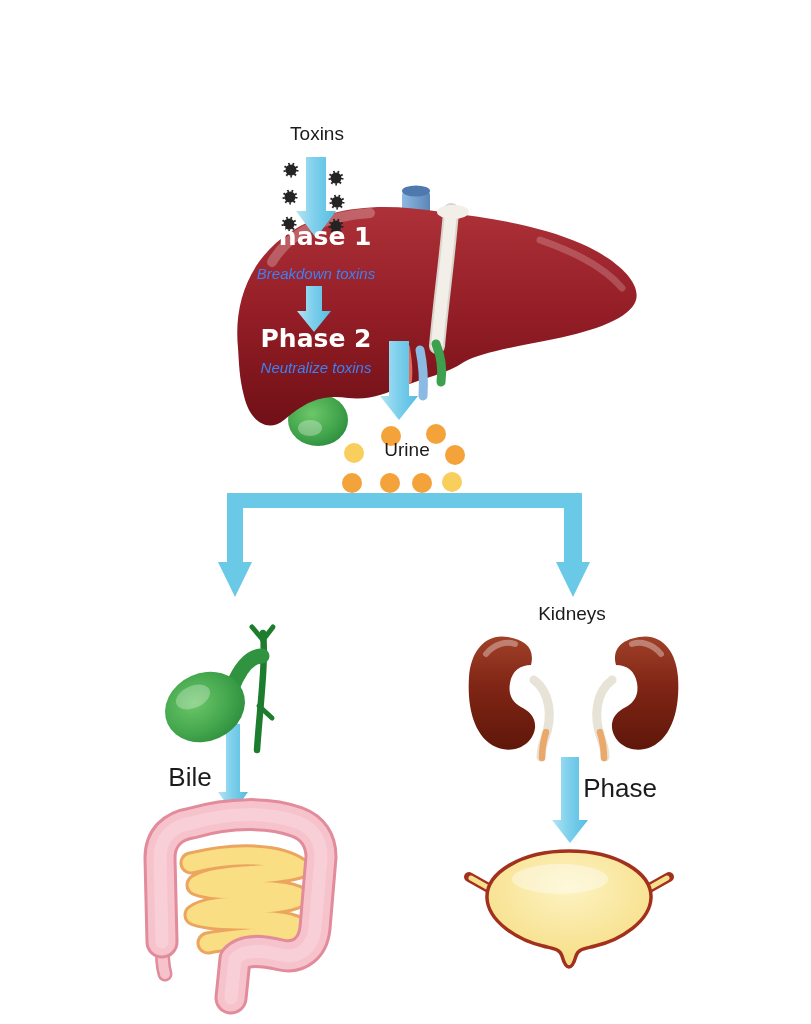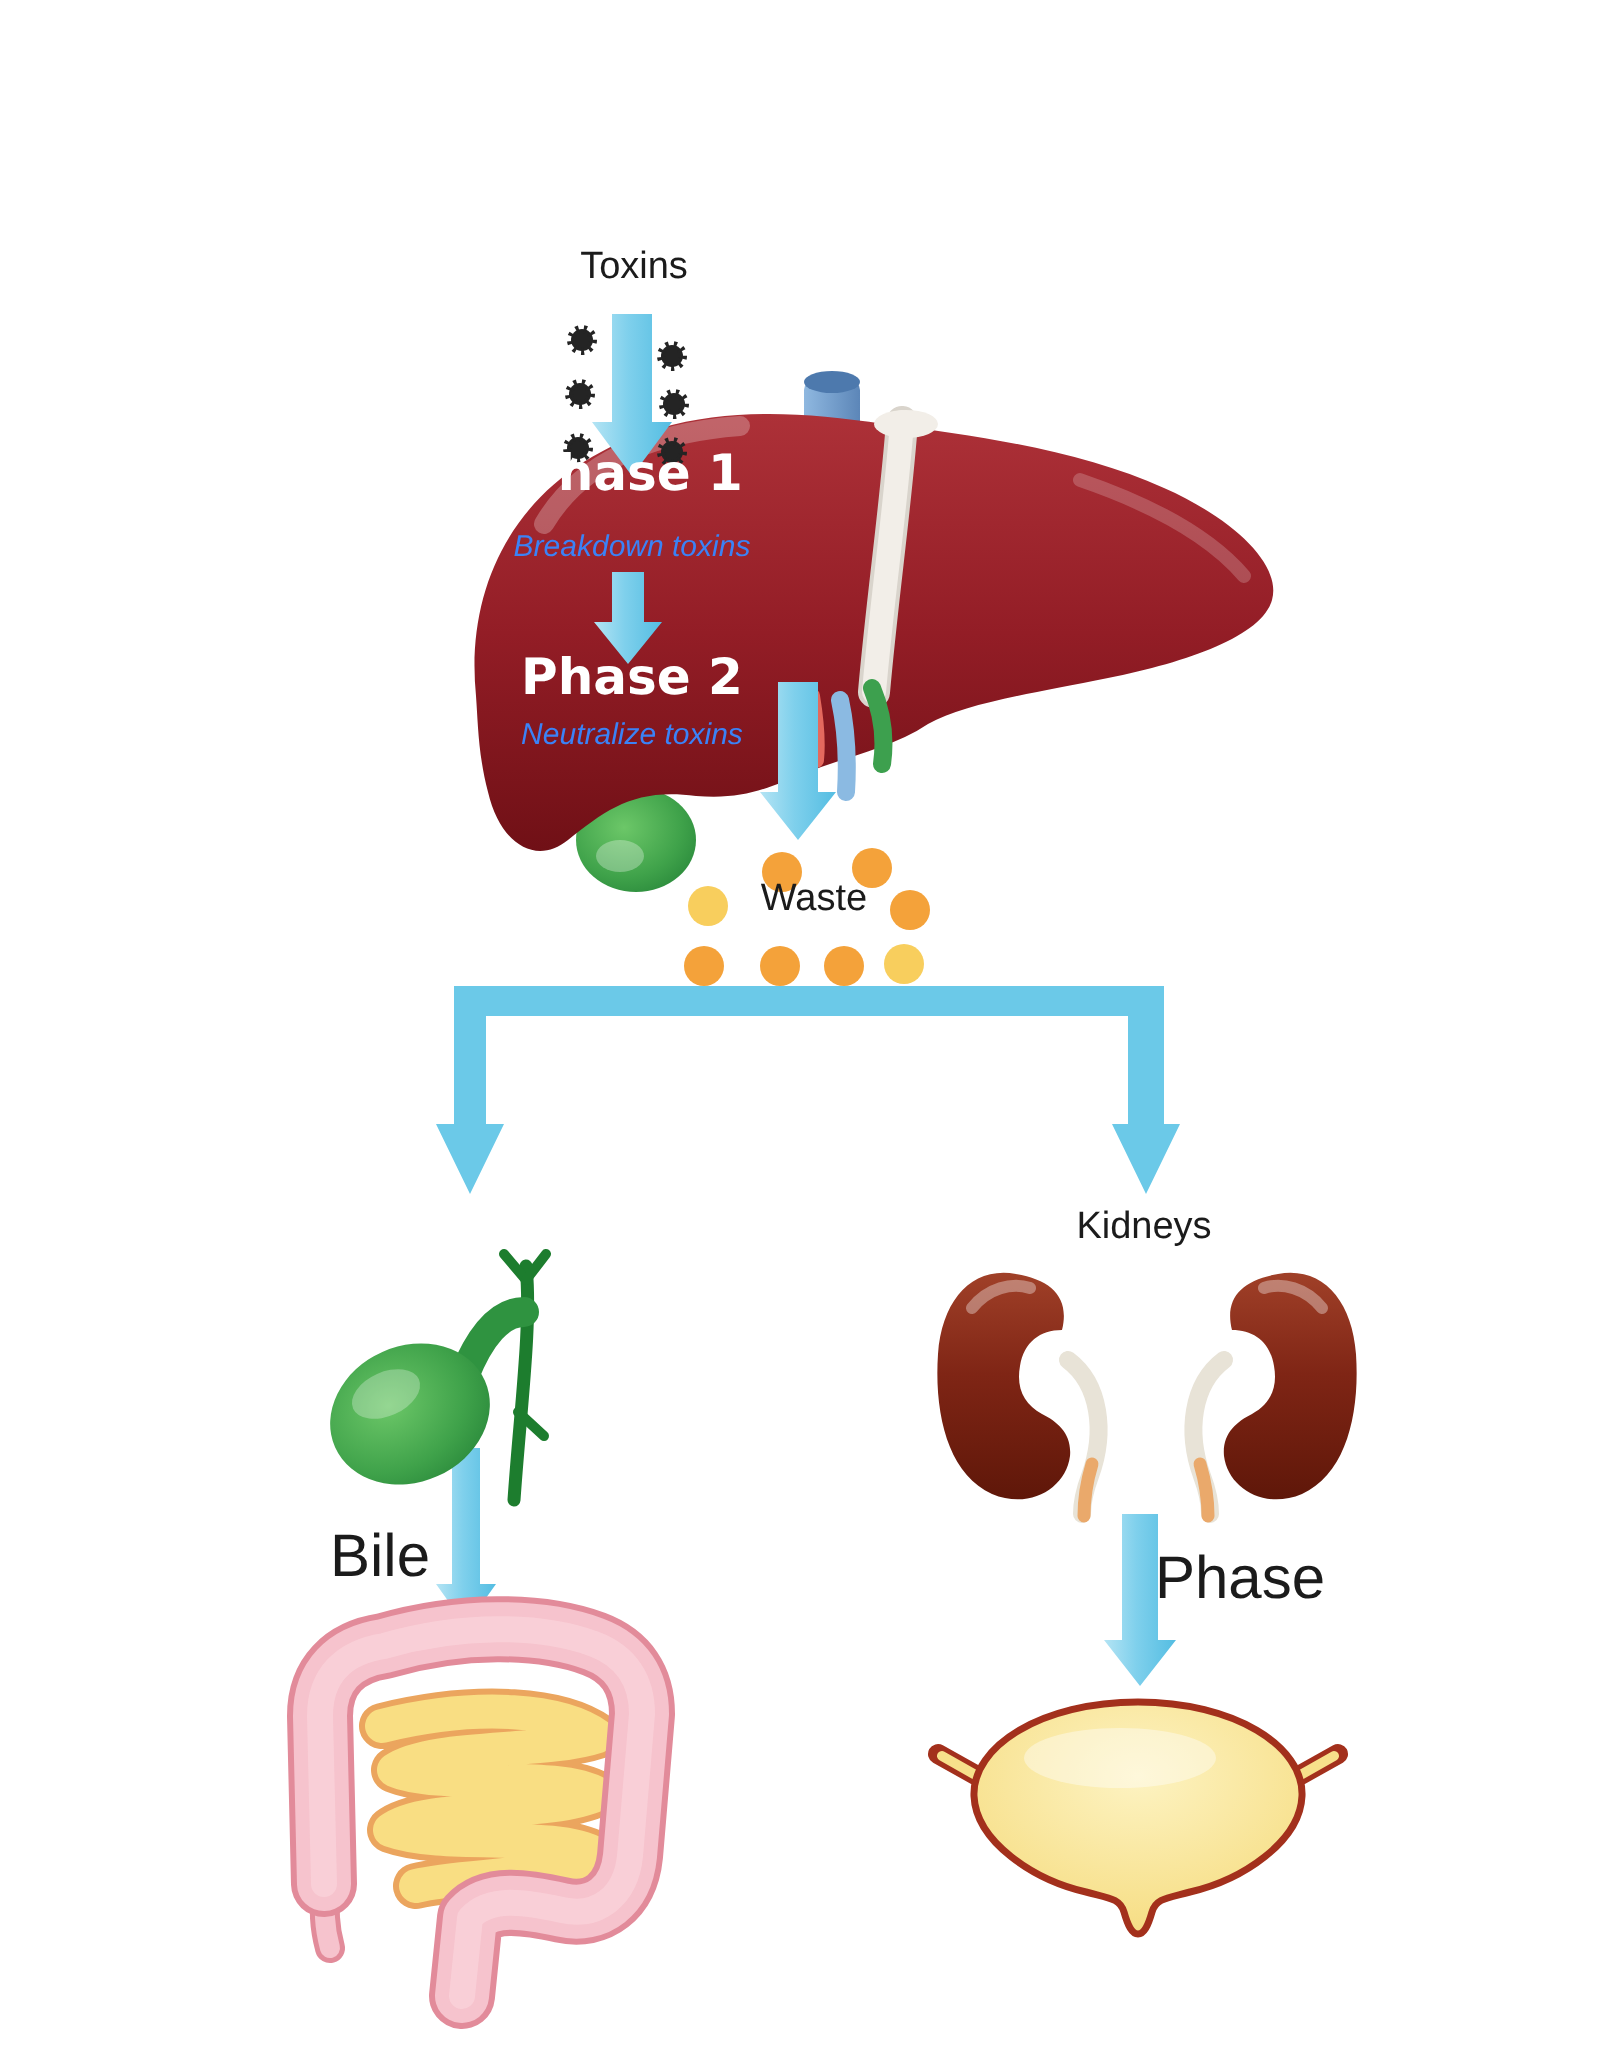--- a/index.html
+++ b/index.html
@@ -4,21 +4,21 @@
 <style>
   html,body{margin:0;padding:0;background:#ffffff;}
   .canvas{position:relative;width:811px;height:1024px;background:#ffffff;overflow:hidden;
           font-family:"Liberation Sans",sans-serif;}
   .canvas svg{position:absolute;left:0;top:0;}
   .lbl{position:absolute;transform:translateX(-50%);white-space:nowrap;color:#1b1b1b;
        font-family:"Liberation Sans",sans-serif;line-height:1;}
   .title{font-family:"DejaVu Sans",sans-serif;font-size:42px;font-weight:700;
          color:#d23030;letter-spacing:1px;}
   .node{font-size:19px;}
-  .small-node{font-size:30px;}
+  .small-node{font-size:26px;}
   .phase-t{font-family:"DejaVu Sans",sans-serif;font-size:25px;font-weight:600;color:#ffffff;}
   .phase-s{font-size:15px;color:#3b82f6;font-style:italic;}
 </style>
 </head>
 <body>
 
 <div class="canvas">
 
 <svg width="811" height="1024" viewBox="0 0 811 1024">
   <defs>
@@ -160,18 +160,18 @@
       C 486 873 521 851 569 851 Z"></path>
     <ellipse cx="560" cy="879" rx="48" ry="15" fill="rgba(255,255,255,0.4)"></ellipse>
   </g>
 </svg>
 
 <div class="lbl node" style="left:317px;top:124px;">Toxins</div>
 <div class="lbl phase-t" style="left:316px;top:224px;">Phase 1</div>
 <div class="lbl phase-s" style="left:316px;top:266px;">Breakdown toxins</div>
 <div class="lbl phase-t" style="left:316px;top:326px;">Phase 2</div>
 <div class="lbl phase-s" style="left:316px;top:360px;text-align:center;">Neutralize toxins</div>
-<div class="lbl node" style="left:407px;top:440px;">Waste</div>
+<div class="lbl node" style="left:407px;top:440px;">Urine</div>
 <div class="lbl node" style="left:572px;top:604px;">Kidneys</div>
 <div class="lbl small-node" style="left:190px;top:764px;">Bile</div>
 <div class="lbl small-node" style="left:620px;top:775px;">Phase</div>
 
 </div>
 
 </body></html>

